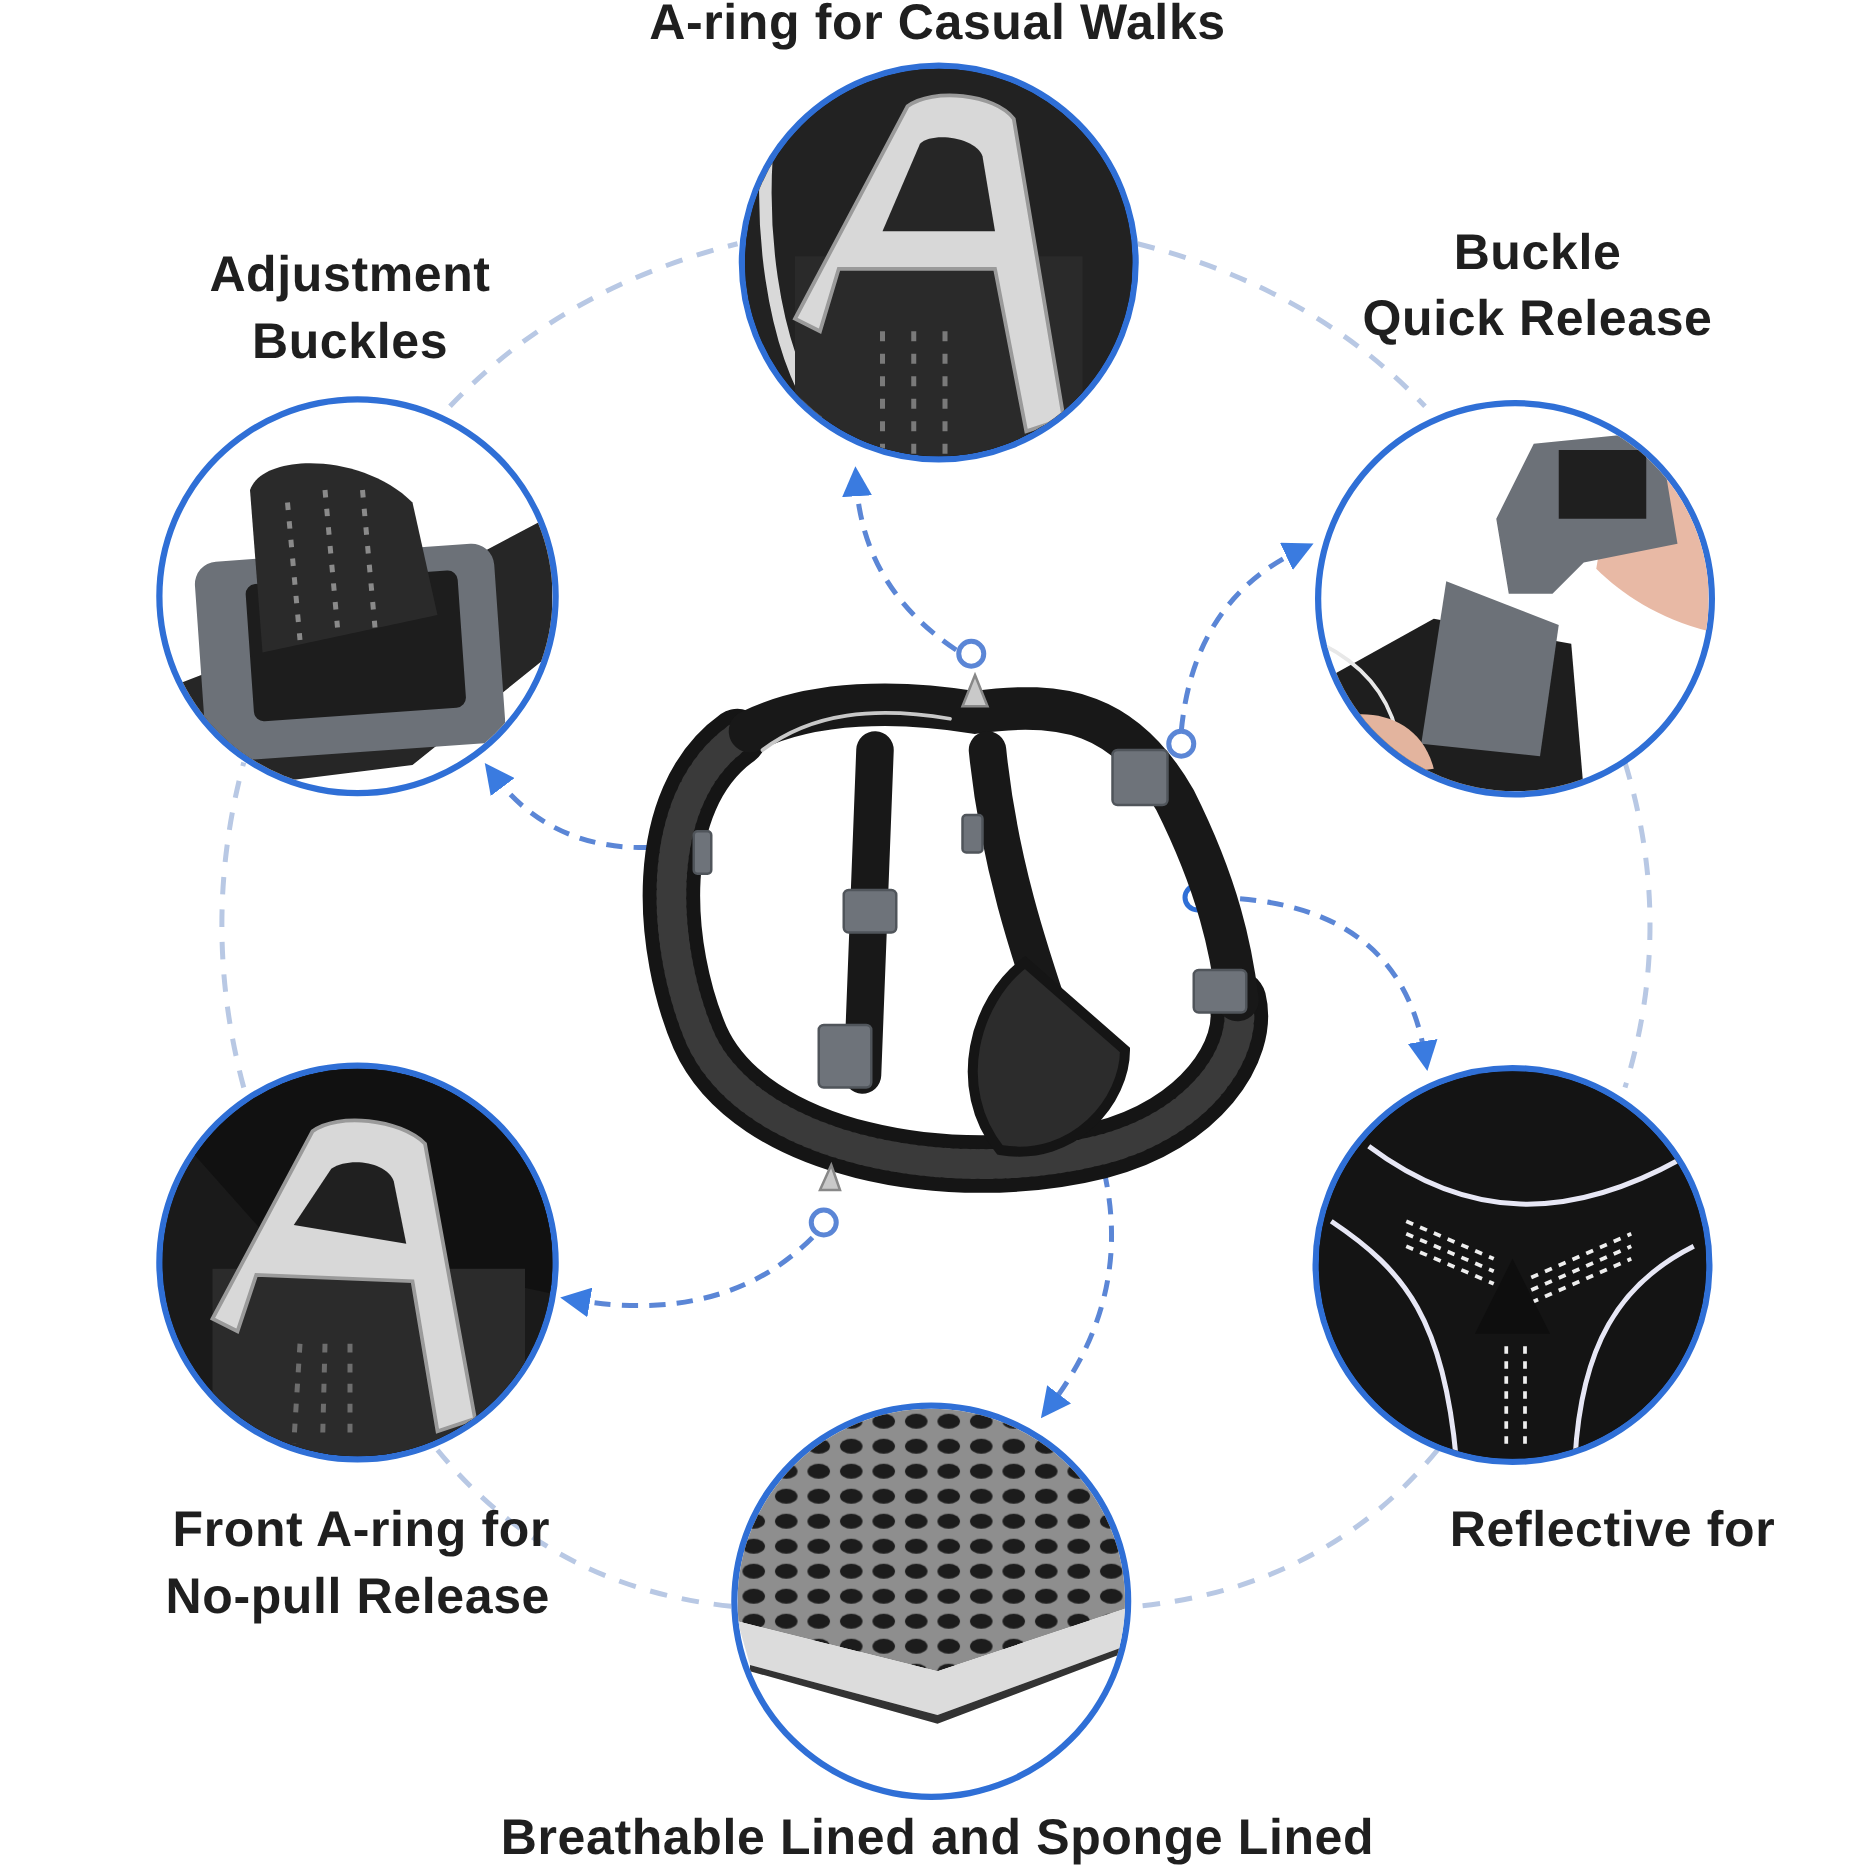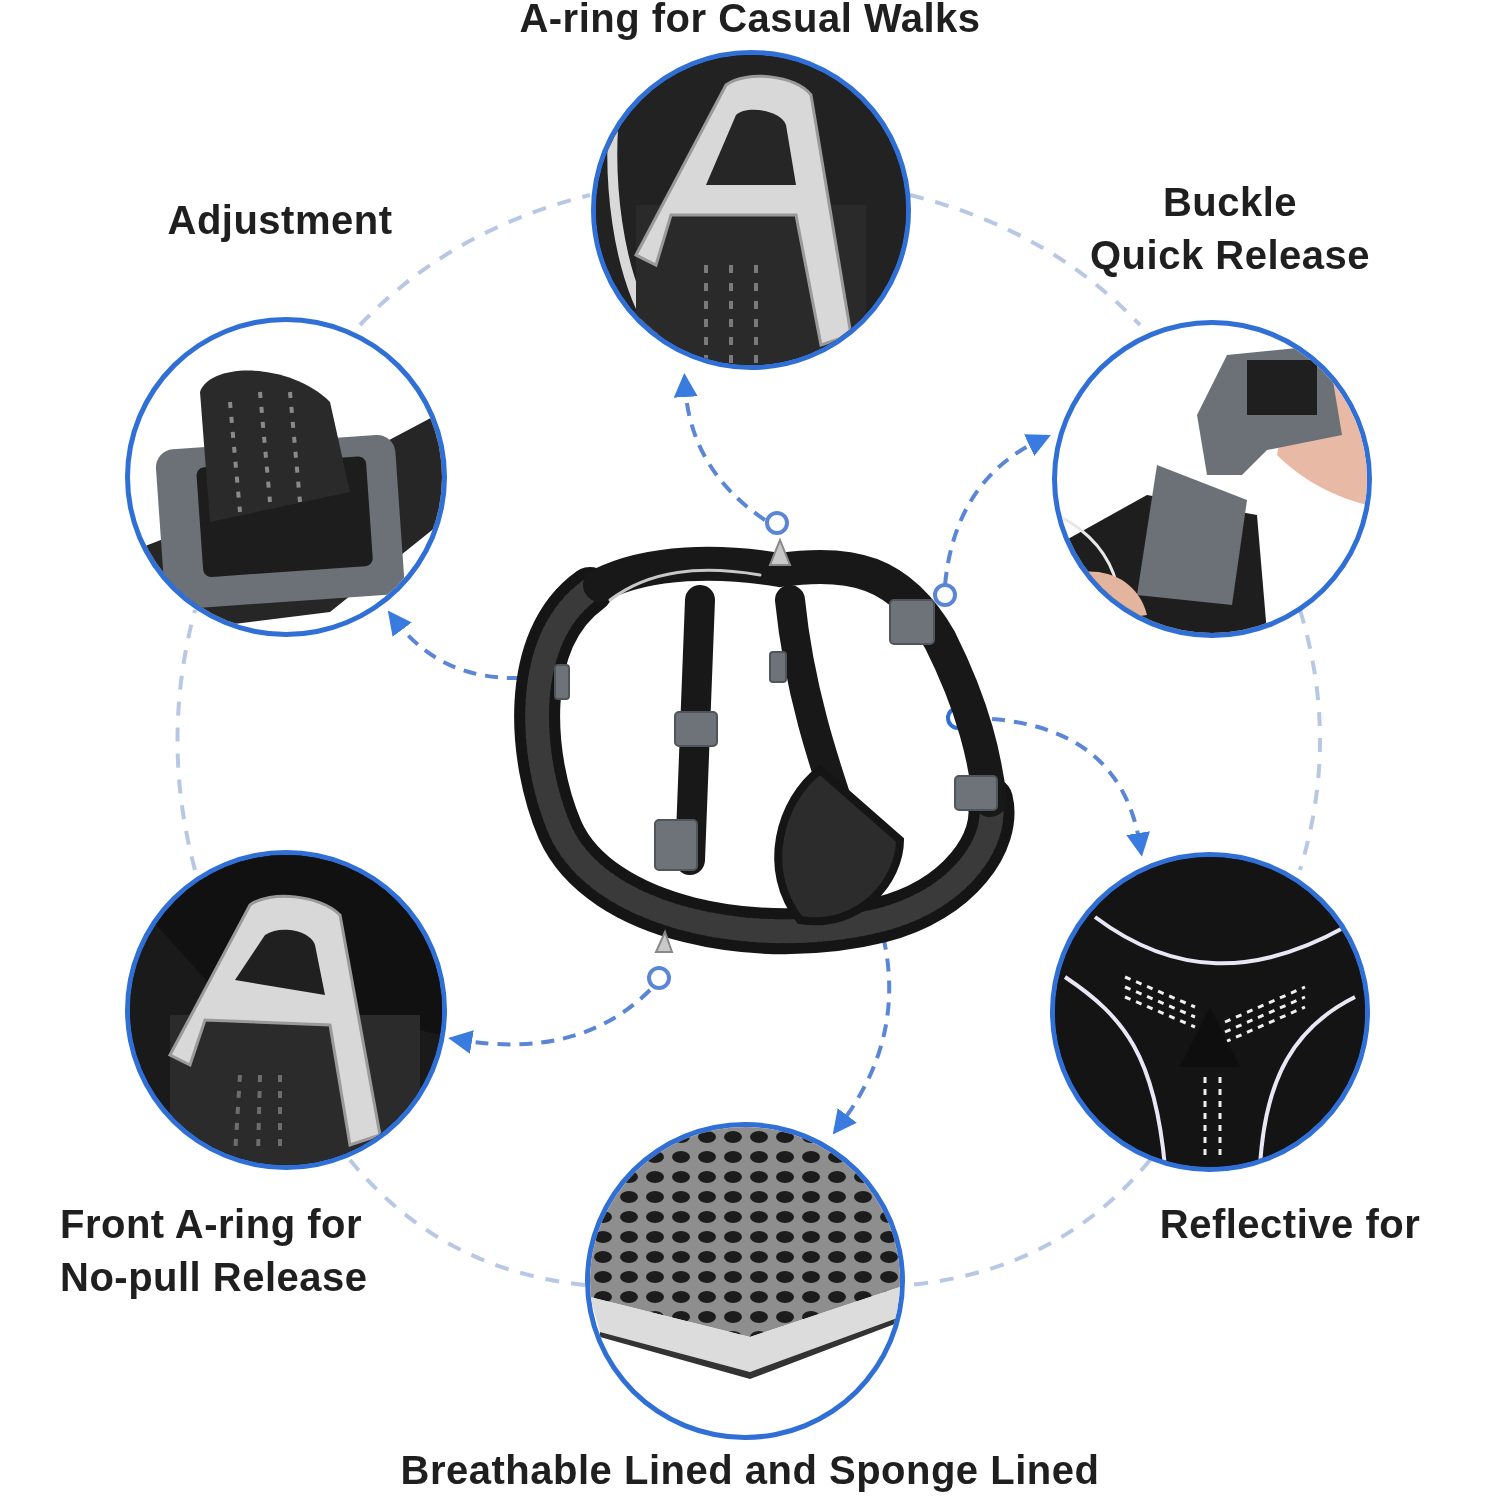--- a/index.html
+++ b/index.html
@@ -64,26 +64,27 @@
   </g>
   <path d="M780,540 L790,565 L770,565 Z" fill="#c9c9c9" stroke="#888" stroke-width="2"></path>
   <path d="M665,932 L672,952 L656,952 Z" fill="#c9c9c9" stroke="#888" stroke-width="2"></path>
 </svg>
 
 <div class="label" style="left:460px;top:-8px;width:580px;">
   <span>A-ring for Casual Walks</span>
 </div>
 <div class="label" style="left:130px;top:176px;width:300px;margin-top:18px;">
   <span>Adjustment</span>
+  <span>Buckles</span>
 </div>
 <div class="label" style="left:1060px;top:176px;width:340px;">
   <span>Buckle</span>
   <span>Quick Release</span>
 </div>
-<div class="label" style="left:40px;top:1198px;width:400px;text-align:left;">
+<div class="label" style="left:40px;top:1198px;width:400px;text-align:right;">
   <span style="padding-left:20px;">Front A-ring for</span>
   <span style="padding-left:20px;">No-pull Release</span>
 </div>
 <div class="label" style="left:1120px;top:1198px;width:340px;text-align:center;">
   <span>Reflective for</span>
 </div>
 <div class="label" style="left:330px;top:1444px;width:840px;">
   <span>Breathable Lined and Sponge Lined</span>
 </div>
 

